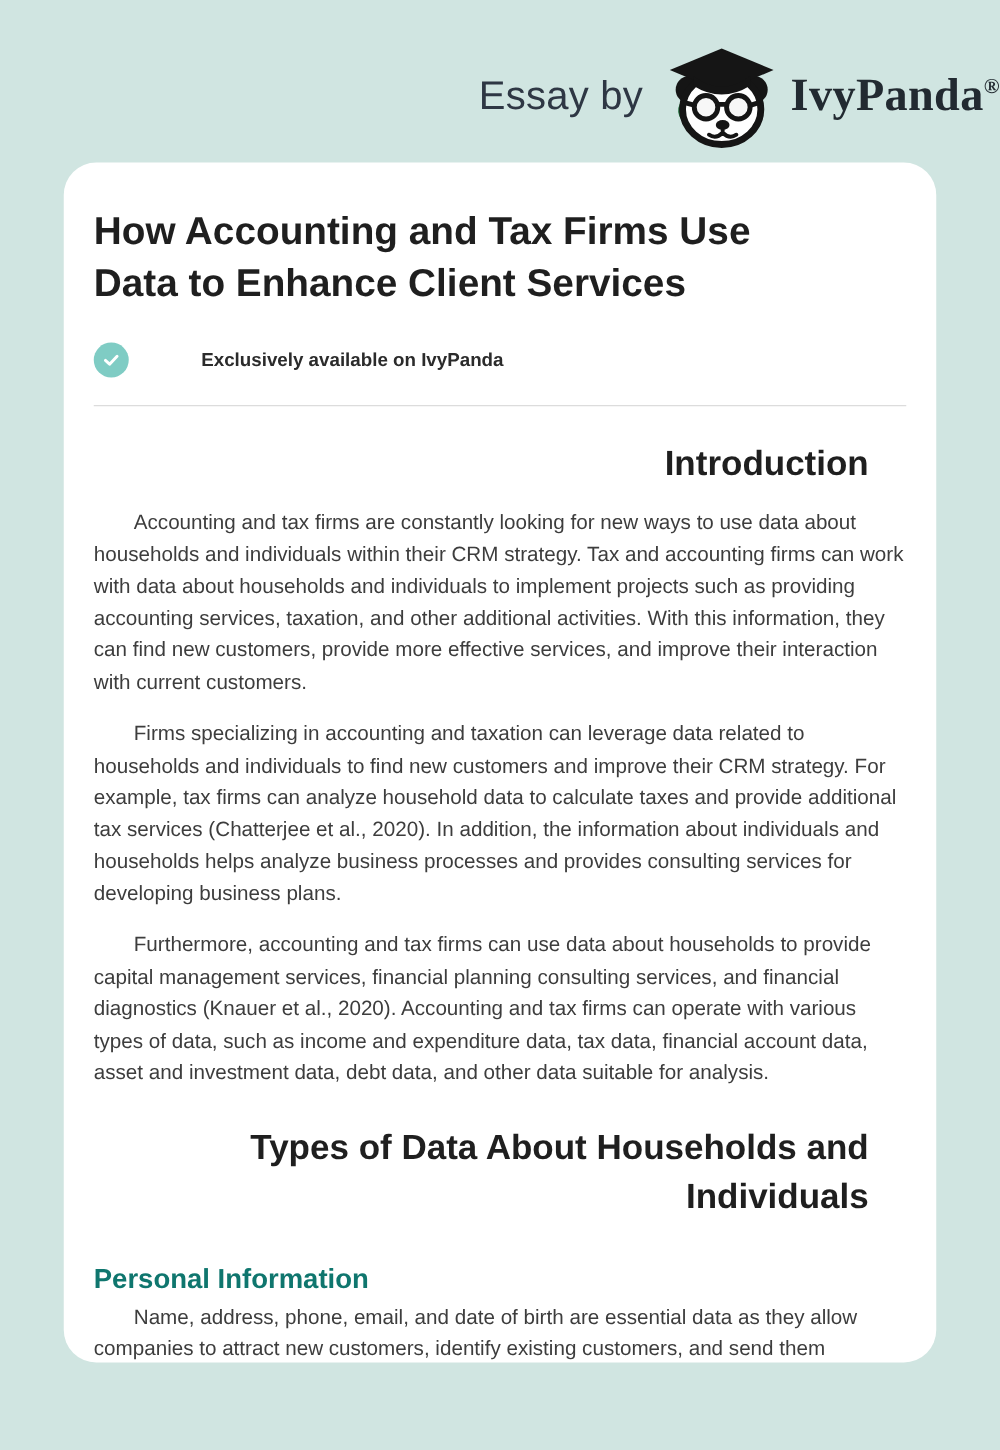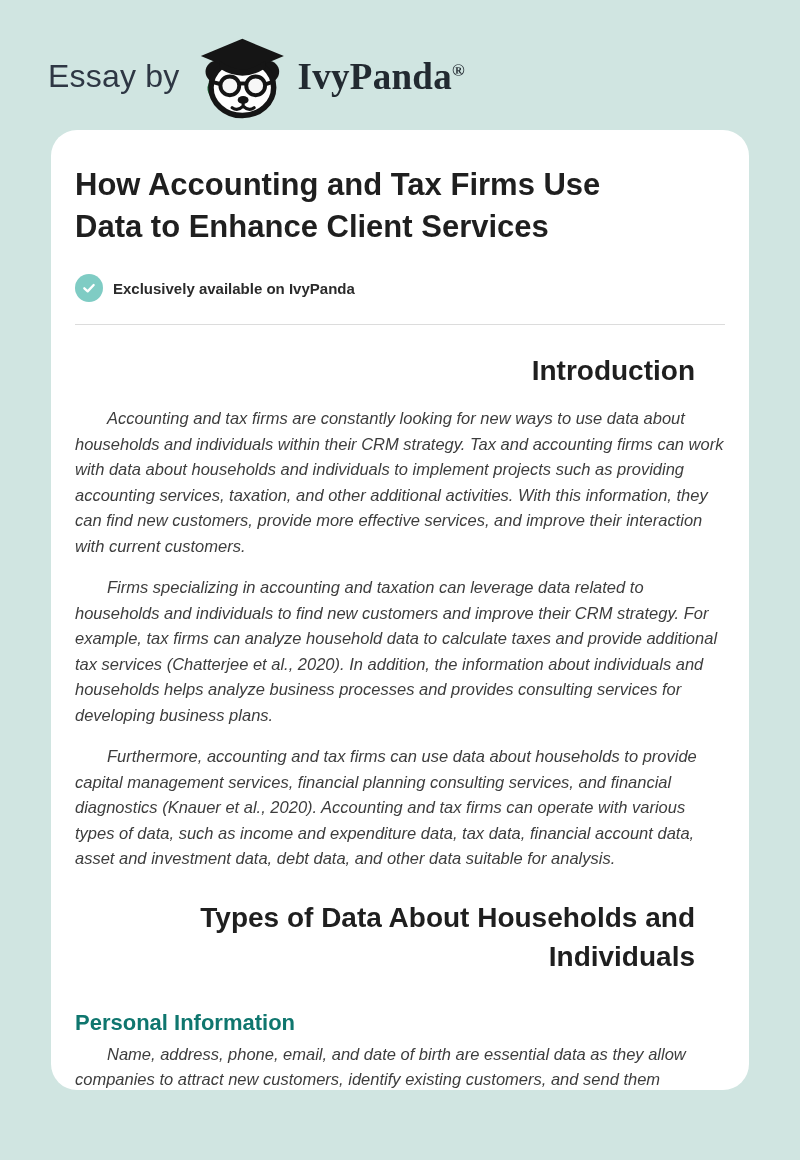--- a/index.html
+++ b/index.html
@@ -12,20 +12,21 @@
     background: #d0e5e1;
     font-family: "Liberation Sans", "DejaVu Sans", sans-serif;
   }
 
   
   .site-header {
     display: flex;
     align-items: center;
     padding: 34px 0 0 48px;
     height: 118px;
+    justify-content: flex-end;
   }
   .essay-by {
     font-size: 32px;
     color: #2e3744;
     letter-spacing: 0.2px;
   }
   .logo-wrap {
     margin: 4px 10px 0 14px;
     display: flex;
     align-items: center;
@@ -60,20 +61,21 @@
     font-weight: bold;
     color: #1f1f1f;
     margin: 0 0 26px 0;
     max-width: 580px;
   }
 
   .badge-row {
     display: flex;
     align-items: center;
     margin: 0 0 22px 0;
+    gap: 48px;
   }
   .check-circle {
     width: 28px;
     height: 28px;
     border-radius: 50%;
     background: #7fccc4;
     display: flex;
     align-items: center;
     justify-content: center;
     flex: 0 0 auto;
@@ -105,21 +107,20 @@
     font-weight: bold;
     color: #0f766e;
     margin: 34px 0 6px 0;
   }
   p.body-par {
     font-size: 16.5px;
     line-height: 25.5px;
     color: #3d3d3d;
     text-indent: 32px;
     margin: 0 0 16px 0;
-    font-style: italic;
   }
 </style>
 </head>
 <body>
 
 <header class="site-header">
   <span class="essay-by">Essay by</span>
   <span class="logo-wrap">
     <svg width="94" height="82" viewBox="0 0 120 104" aria-hidden="true">
 

